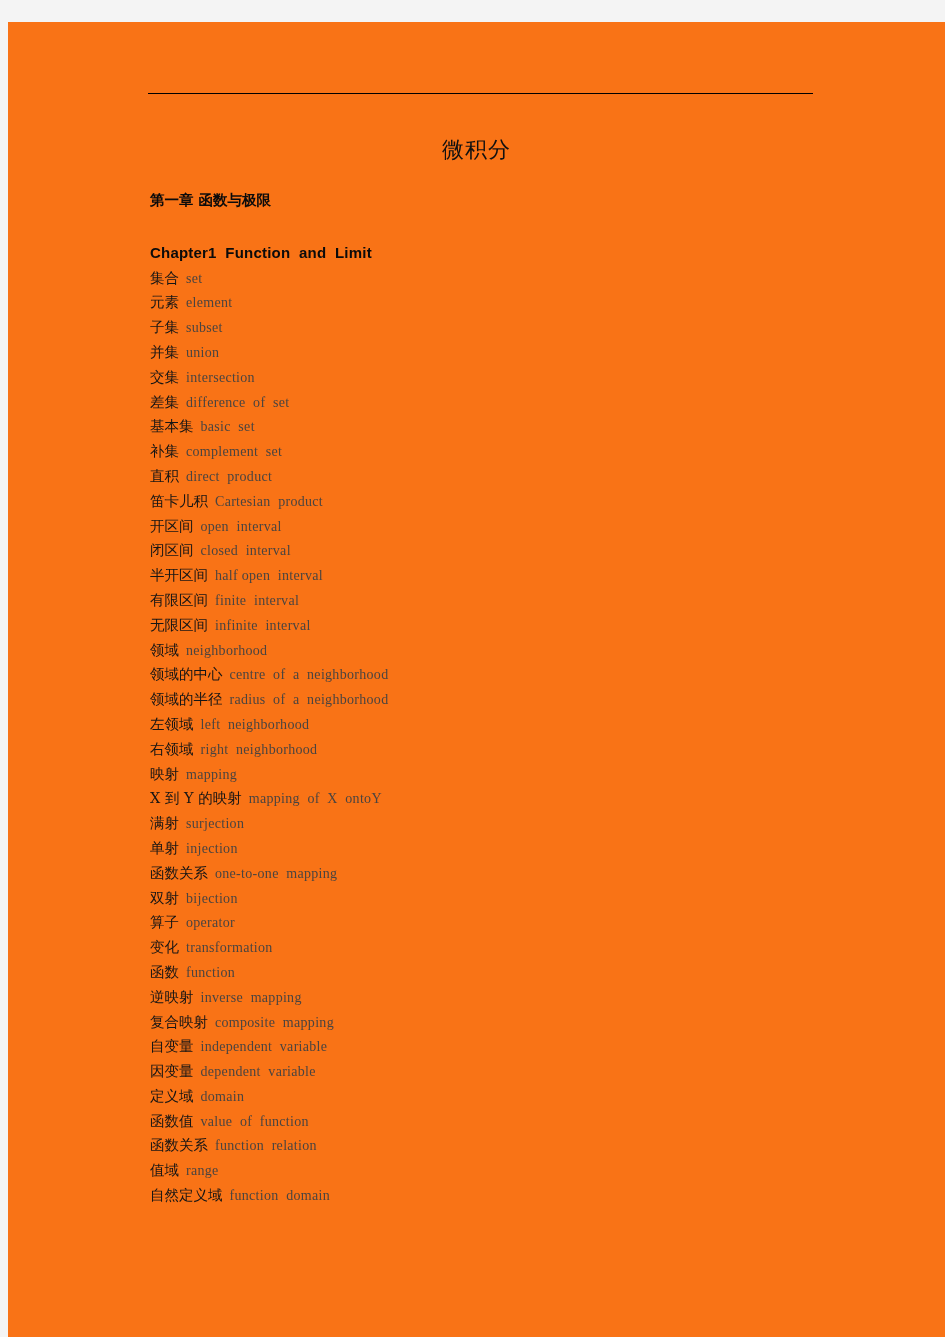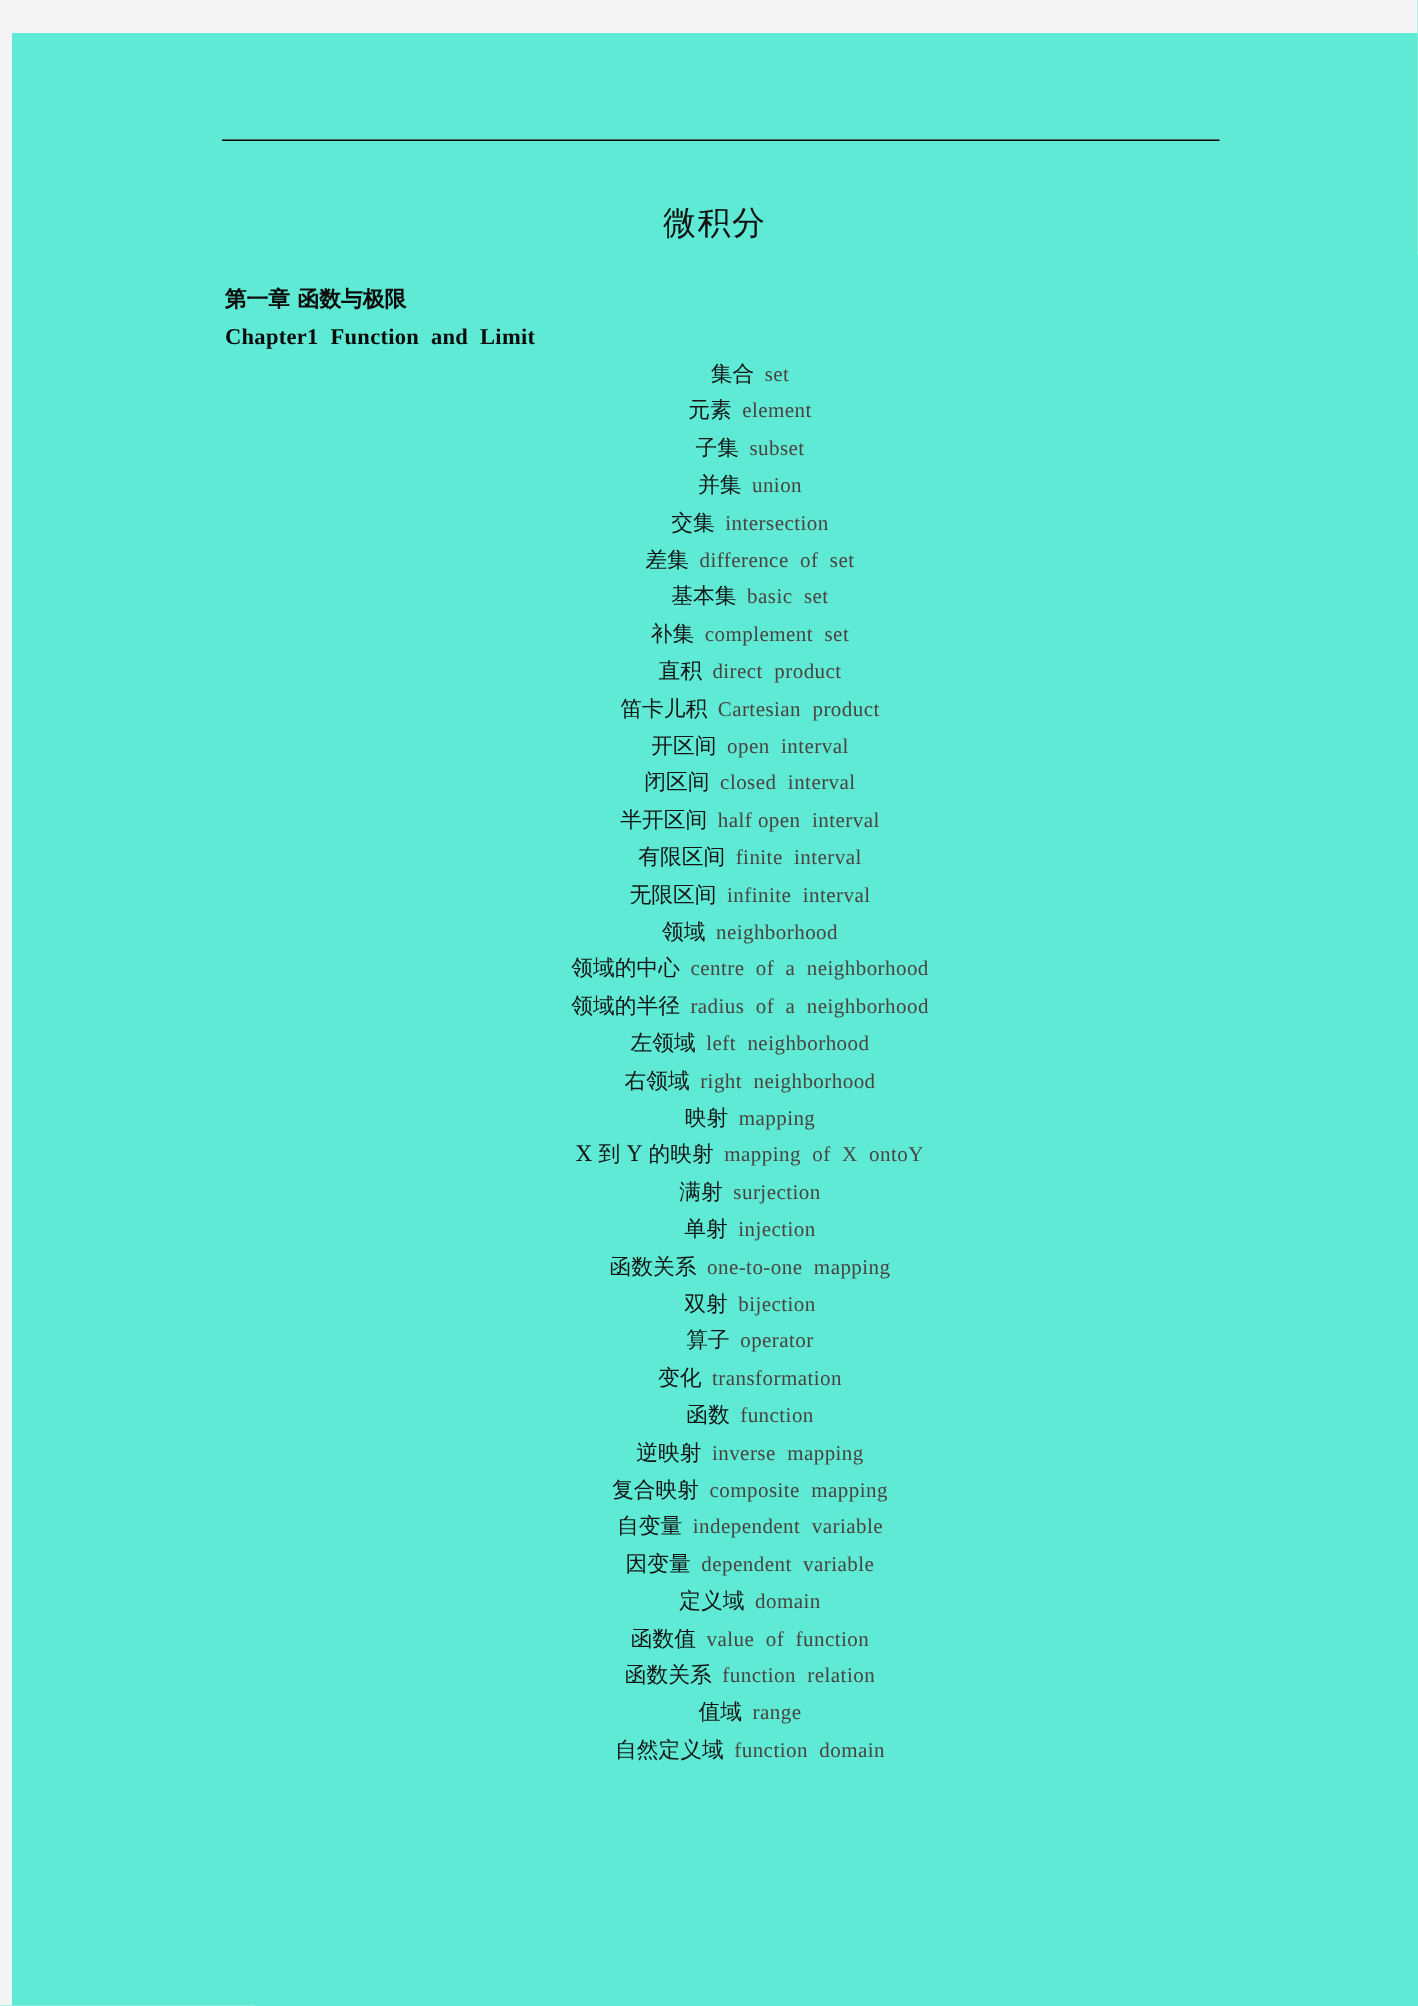--- a/index.html
+++ b/index.html
@@ -15,21 +15,21 @@
     overflow: hidden;
   }
 
   
   #page-sheet {
     position: absolute;
     left: 8px;
     top: 22px;
     width: 937px;
     height: 1315px;
-    background: #5eead4;
+    background: #f97316;
     box-sizing: border-box;
   }
 
   
   #header-rule {
     position: absolute;
     left: 140px;
     top: 71px;
     width: 665px;
     height: 0;
@@ -58,30 +58,30 @@
 
   .heading-line {
     font-family: "DejaVu Serif", "Liberation Serif", serif;
     font-weight: bold;
     font-size: 14.5px;
     line-height: 24.8px;
     color: #0b0b0b;
     white-space: pre;
   }
   .heading-line.latin {
-    font-family: Liberation Serif, serif;
+    font-family: Liberation Sans, sans-serif;
     font-size: 15px;
     letter-spacing: 0.2px;
+    margin-top: 28px;
   }
 
   .glossary-row {
     line-height: 24.8px;
     white-space: pre;
     height: 24.8px;
-    text-align: center;
   }
 
   .term-cn {
     font-family: "DejaVu Serif", "Liberation Serif", serif;
     font-size: 14.5px;
     color: #151515;
   }
 
   .term-en {
     font-family: "Liberation Serif", "DejaVu Serif", serif;

